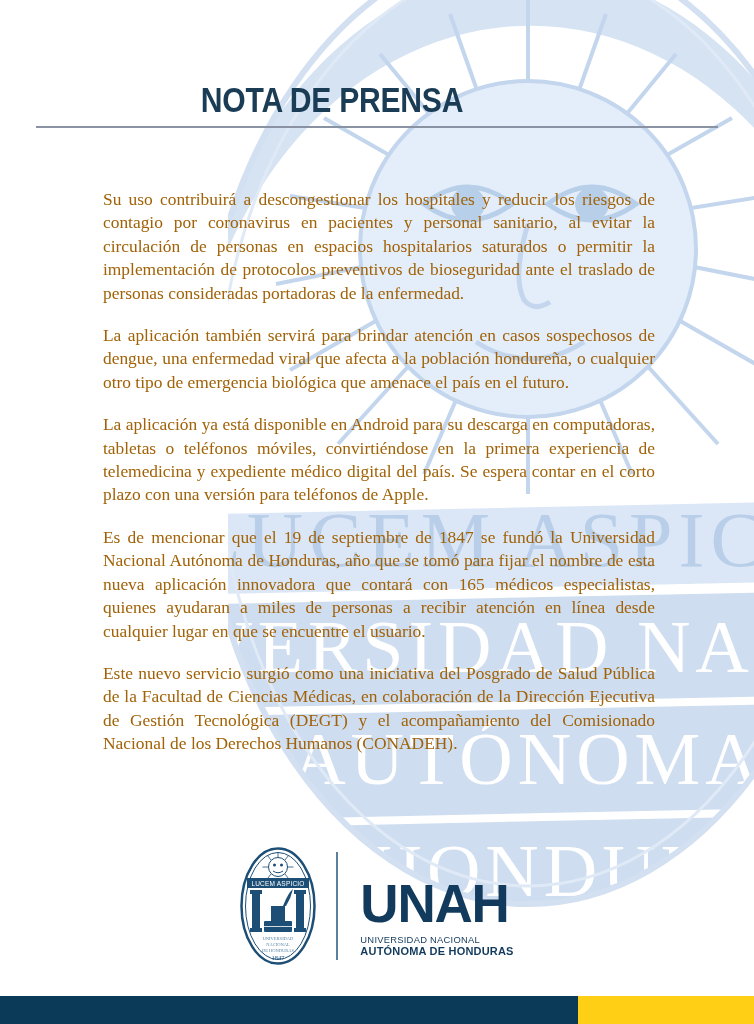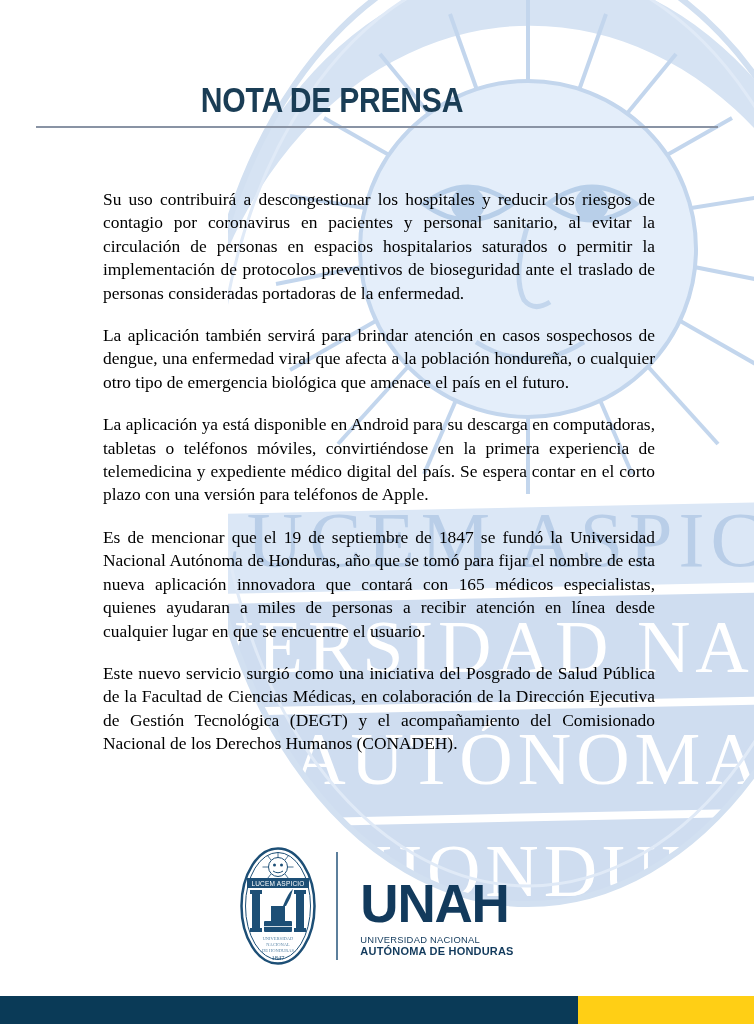--- a/index.html
+++ b/index.html
@@ -76,21 +76,21 @@
     top: 188px;
     width: 552px;
     z-index: 2;
   }
   .content p {
     margin: 0 0 19px 0;
     font-size: 17.4px;
     line-height: 1.345;
     text-align: justify;
     text-justify: inter-word;
-    color: #000000;
+    color: #a16207;
     hyphens: none;
   }
   .content p:last-child {
     margin-bottom: 8px;
   }
 
   
   .footer-logo {
     position: absolute;
     left: 0;

